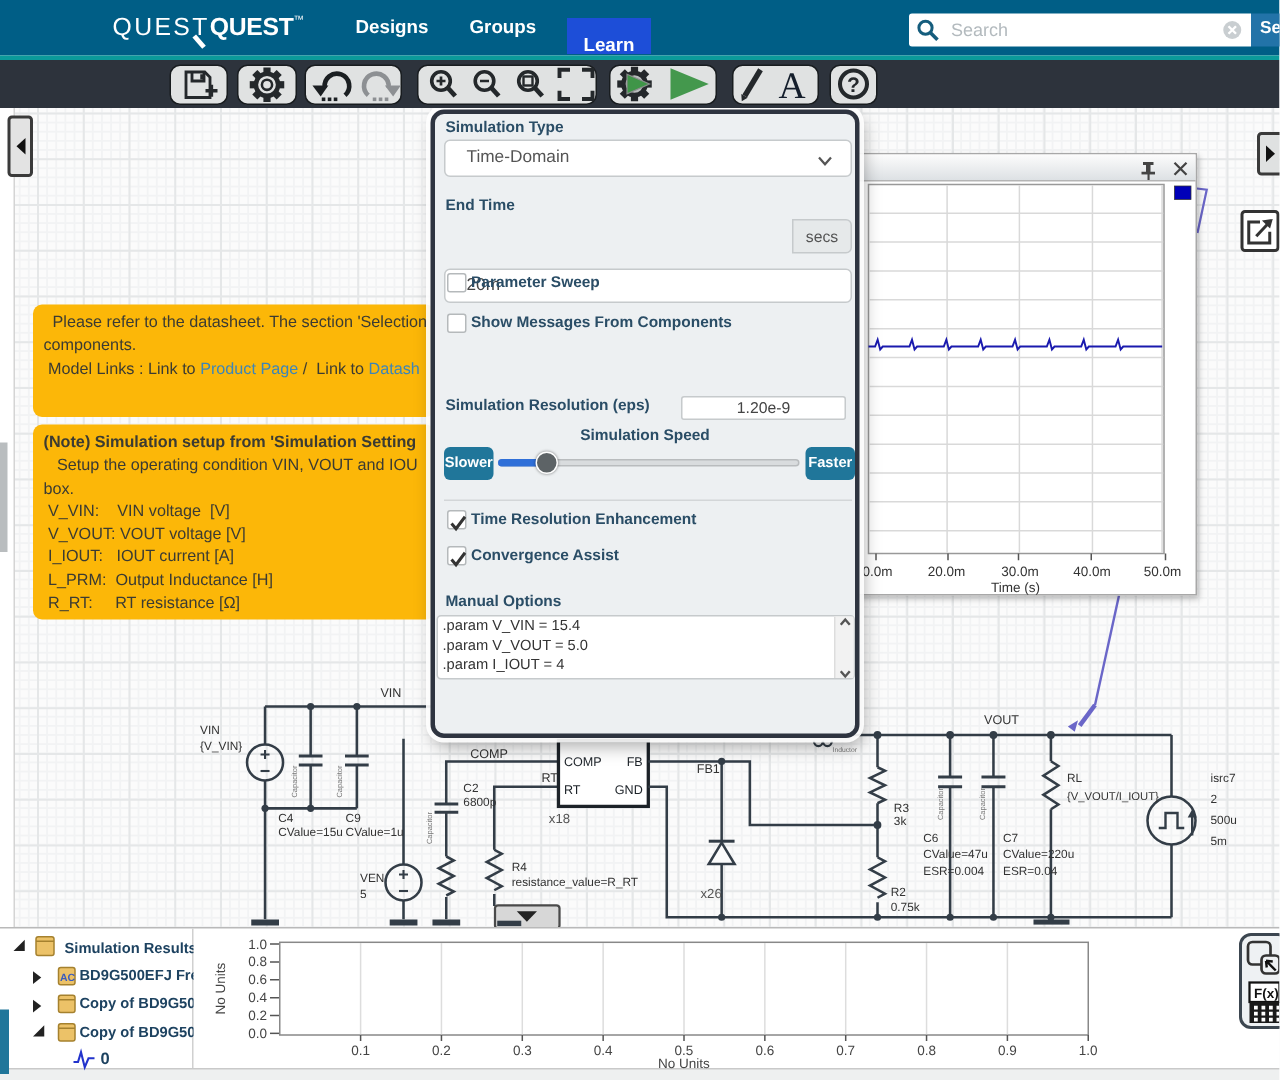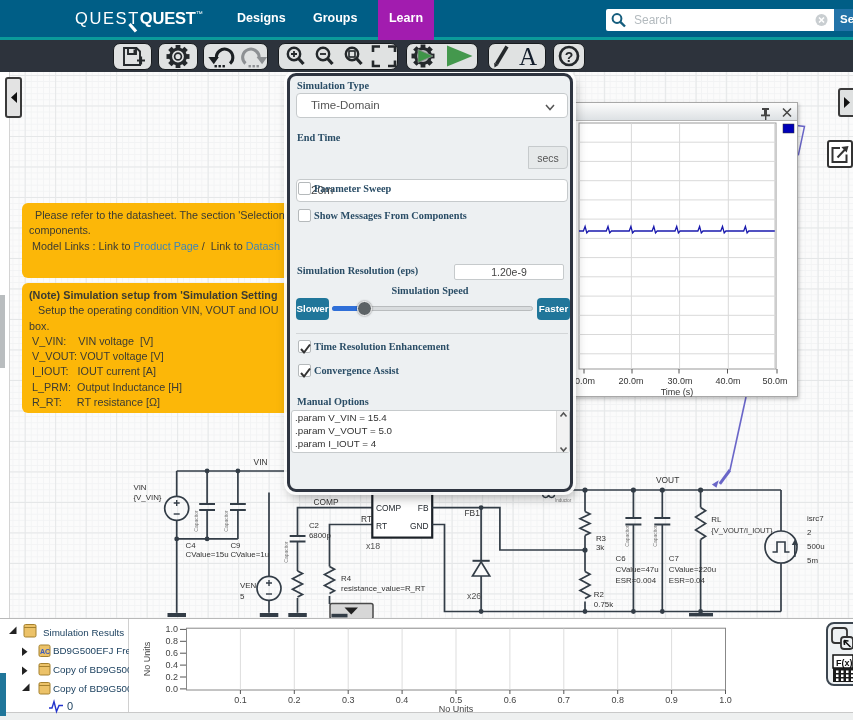--- a/index.html
+++ b/index.html
@@ -7,21 +7,21 @@
   body { font-family:"Liberation Sans", sans-serif; position:relative; background:#fff; }
   .abs { position:absolute; }
   
   #topnav { left:0; top:0; width:853px; height:37px; background:#005e86; z-index:30; }
   #tealline { left:0; top:37px; width:853px; height:3px; background:#0b9a9a; z-index:30; }
   #logo { left:75px; top:9px; color:#fff; font-size:16.5px; z-index:32; }
   #logo .lt { font-weight:400; letter-spacing:1.6px; }
   #logo .bd { font-weight:700; letter-spacing:-0.2px; }
   #logo .tm { font-size:7px; vertical-align:8px; letter-spacing:0; }
   .navitem { top:11px; color:#fff; font-size:12.5px; font-weight:700; z-index:32; }
-  #learntab { left:378px; top:0; width:56px; height:40px; background:#a21caf; z-index:31; }
+  #learntab { left:378px; top:12px; width:56px; height:24px; background:#1d4ed8; z-index:31; }
   #learntab span { position:absolute; left:50%; top:11px; transform:translateX(-50%); color:#fff; font-size:12.5px; font-weight:700; }
   #searchbox { left:606px; top:9px; width:228px; height:22px; background:#fff; border-radius:2px 0 0 2px; z-index:32; }
   #searchph { left:634px; top:13px; font-size:12px; color:#b3babe; z-index:33; }
   #sebtn { left:834px; top:9px; width:24px; height:22px; background:#2273a8; z-index:32; color:#fff; font-size:11.5px; font-weight:700; padding:4px 0 0 6px; }
   
   #toolbar { left:0; top:40px; width:853px; height:32px; background:#2d333c; z-index:30; }
   .tbtn { position:absolute; top:3px; height:27px; background:#e0e2e2; border:1px solid #181c1f; border-radius:7px; }
   
   #gutter { left:0; top:72px; width:10px; height:546px; background:#fff; border-right:1px solid #d4d4d4; z-index:5; }
   #lhandle { left:5px; top:77px; width:17px; height:41px; background:#e3e3e3; border:2px solid #3a3a3a; border-radius:3px; z-index:6; }
@@ -43,28 +43,28 @@
   .note div { white-space:pre; }
   .lnk { color:#3d85b8; }
   #note1 { left:22px; top:203px; width:268px; height:75px; padding:5px 0 0 7px; }
   #note2 { left:22px; top:283px; width:268px; height:130px; padding:5px 0 0 7px; }
   
   #wavewin { left:560px; top:102px; width:238px; height:295px; background:#fff; border:1px solid #a8a8a8; box-shadow:1px 2px 4px rgba(0,0,0,.25); z-index:9; }
   #wavetitle { position:absolute; left:0; top:0; width:100%; height:18px; background:linear-gradient(#fcfcfc,#dde1e4); border-bottom:1px solid #b5b5b5; }
   
   #dialog { left:287px; top:73px; width:286px; height:419px; background:#edf0f2; border:3px solid #2e3440; border-radius:9px;
     box-shadow:0 0 0 3px rgba(255,255,255,.9), 2px 5px 12px rgba(0,0,0,.35); z-index:20; }
-  #dialog .lbl { position:absolute; font-size:10.3px; font-weight:700; color:#2a4d66;font-family:Liberation Serif, serif; }
+  #dialog .lbl { position:absolute; font-size:10.3px; font-weight:700; color:#2a4d66; }
   #dialog .inp { position:absolute; background:#fff; border:1px solid #c6cacc; border-radius:4px; font-size:11.5px; color:#555; }
   .tealbtn { position:absolute; background:#20769a; border-radius:4px; color:#fff; font-weight:700; text-align:center; }
   .cb { position:absolute; width:13px; height:13px; background:#fff; border:1px solid #b5b9bb; border-radius:2px; }
   
   #bottompanel { left:0; top:618px; width:853px; height:94px; background:#fff; border-top:1px solid #b9b9b9; z-index:10; }
   #bottomstrip { left:0; top:712px; width:853px; height:8px; background:#eef0f0; border-top:1px solid #c9c9c9; z-index:11; }
-  .treetxt { position:absolute; font-size:9.8px; font-weight:400; color:#1d4260; white-space:nowrap; overflow:hidden; z-index:12; }
+  .treetxt { position:absolute; font-size:9.8px; font-weight:700; color:#1d4260; white-space:nowrap; overflow:hidden; z-index:12; }
   #splitter { left:128px; top:619px; width:1px; height:93px; background:#d0d0d0; z-index:12; }
   #brbtn { left:826px; top:622px; width:34px; height:64px; background:#eef1f3; border:2px solid #3c4650; border-radius:8px; z-index:11; }
   svg { position:absolute; left:0; top:0; }
   text { font-family:"Liberation Sans", sans-serif; }
 </style>
 </head>
 <body>
 
 <div class="abs" id="canvas"></div>
 <div class="abs" id="gutter"></div>

